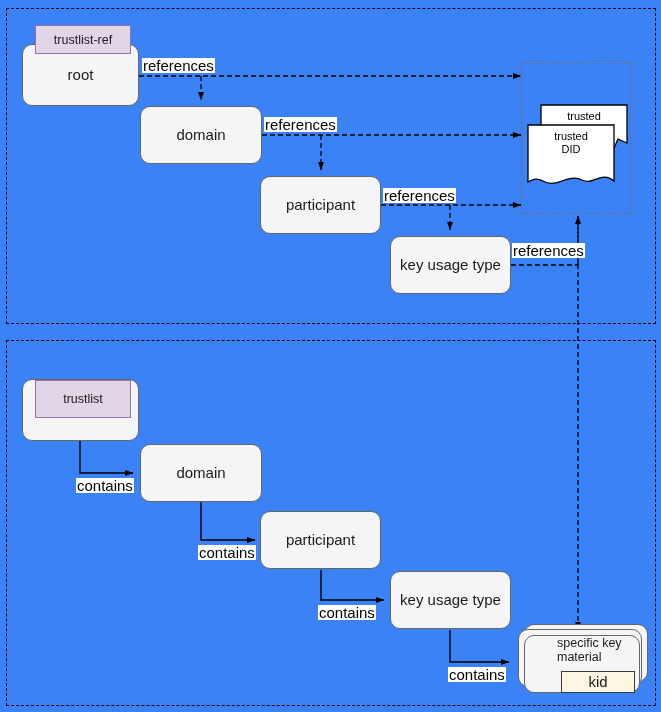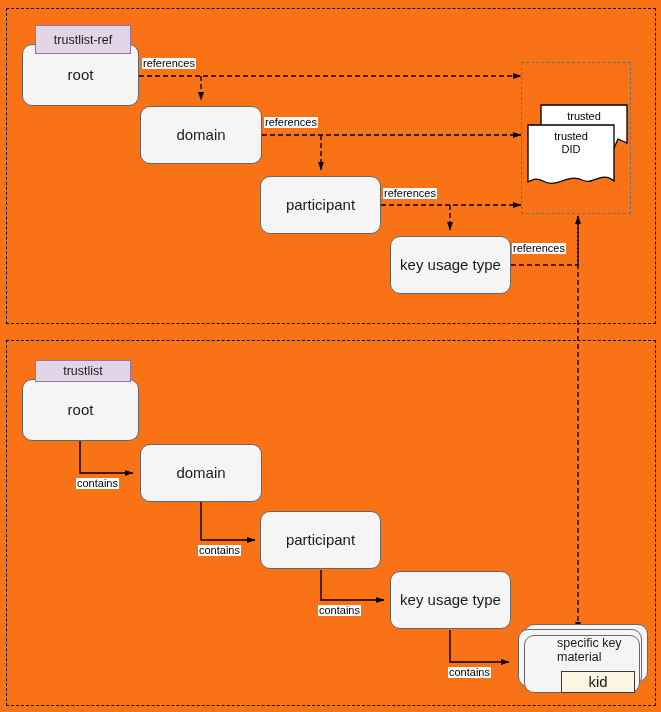--- a/index.html
+++ b/index.html
@@ -8,21 +8,21 @@
     background: #ffffff;
   }
   body {
     font-family: "Liberation Sans", sans-serif;
     -webkit-font-smoothing: antialiased;
   }
   #canvas {
     position: relative;
     width: 661px;
     height: 712px;
-    background: #f97316;
+    background: #3b82f6;
     overflow: hidden;
   }
   .svg-layer {
     position: absolute;
     left: 0;
     top: 0;
     width: 661px;
     height: 712px;
     pointer-events: none;
   }
@@ -93,21 +93,21 @@
     font-size: 15px;
     color: #1a1a1a;
     text-align: center;
     padding: 1px 0 2px 0;
     margin-top: 7px;
     width: 74px;
   }
   
   .edge-label {
     position: absolute;
-    font-size: 11px;
+    font-size: 15px;
     color: #000000;
     background: #ffffff;
     white-space: nowrap;
     line-height: 1;
     padding: 0 1px;
   }
   
   .doc-text {
     position: absolute;
     font-size: 11px;
@@ -229,21 +229,21 @@
   <div class="edge-label" style="left:264px; top:117px;">
     <span>references</span>
   </div>
   <div class="edge-label" style="left:383px; top:188px;">
     <span>references</span>
   </div>
   <div class="edge-label" style="left:512px; top:243px;">
     <span>references</span>
   </div>
 
-  <div class="tab" style="left:35px; top:360px; width:96px; height:22px;">
+  <div class="tab" style="left:35px; top:380px; width:96px; height:38px;">
     <span>trustlist</span>
   </div>
   <div class="node" style="left:22px; top:379px; width:117px; height:62px;">
     <span class="node-label">root</span>
   </div>
 
   <div class="node" style="left:140px; top:444px; width:122px; height:58px;">
     <span class="node-label">domain</span>
   </div>
 

